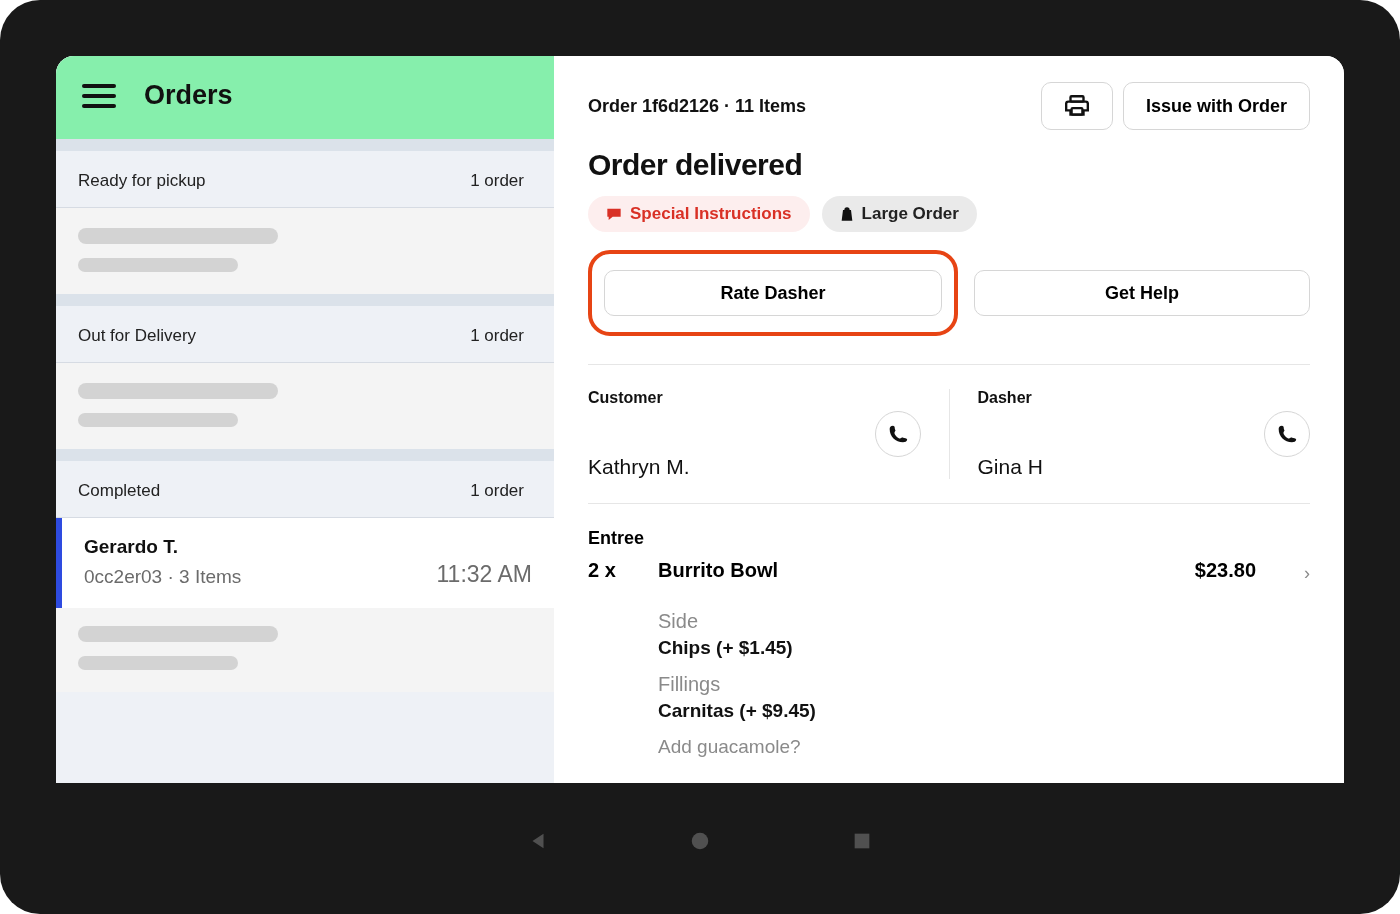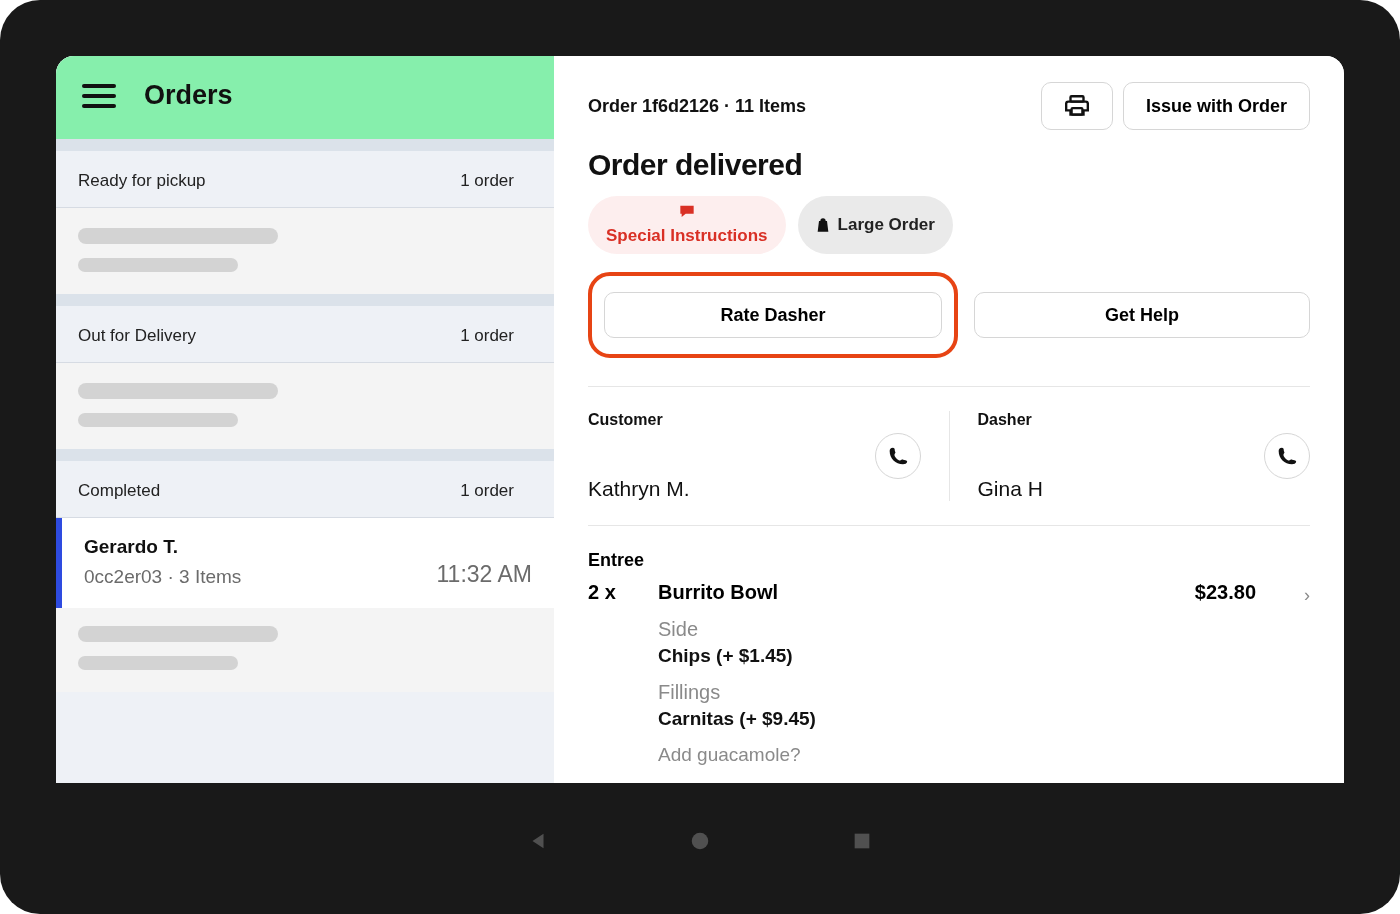--- a/index.html
+++ b/index.html
@@ -64,21 +64,21 @@
   height: 12px;
   background: #dbe2ea;
 }
 .section {
   background: #eef1f6;
 }
 .section-header {
   display: flex;
   justify-content: space-between;
   align-items: center;
-  padding: 20px 40px 16px 22px;
+  padding: 20px 30px 16px 22px;
   font-size: 17px;
   color: #222;
   border-bottom: 1px solid #d6dbe3;
 }
 .skeleton-row {
   background: #f4f4f4;
   padding: 20px 22px 22px 22px;
 }
 .skel {
   background: #d3d3d3;
@@ -171,21 +171,20 @@
   padding: 8px 18px;
   font-size: 17px;
   font-weight: 600;
   display: flex;
   align-items: center;
   gap: 8px;
 }
 .tag-red {
   background: #fdeeee;
   color: #d93025;
-  flex-direction: column;
 }
 .tag-gray {
   background: #eaeaea;
   color: #222;
 }
 .highlight-box {
   border: 4px solid #e74414;
   border-radius: 22px;
   padding: 16px 12px;
   display: inline-block;
@@ -264,21 +263,21 @@
   font-size: 20px;
   font-weight: 600;
   width: 40px;
 }
 .item-body {
   flex: 1;
 }
 .item-name {
   font-size: 20px;
   font-weight: 600;
-  margin-bottom: 14px;
+  margin-bottom: 28px;
 }
 .mod {
   margin-bottom: 14px;
 }
 .mod-label {
   font-size: 20px;
   color: #8a8a8a;
   margin-bottom: 4px;
 }
 .mod-value {

